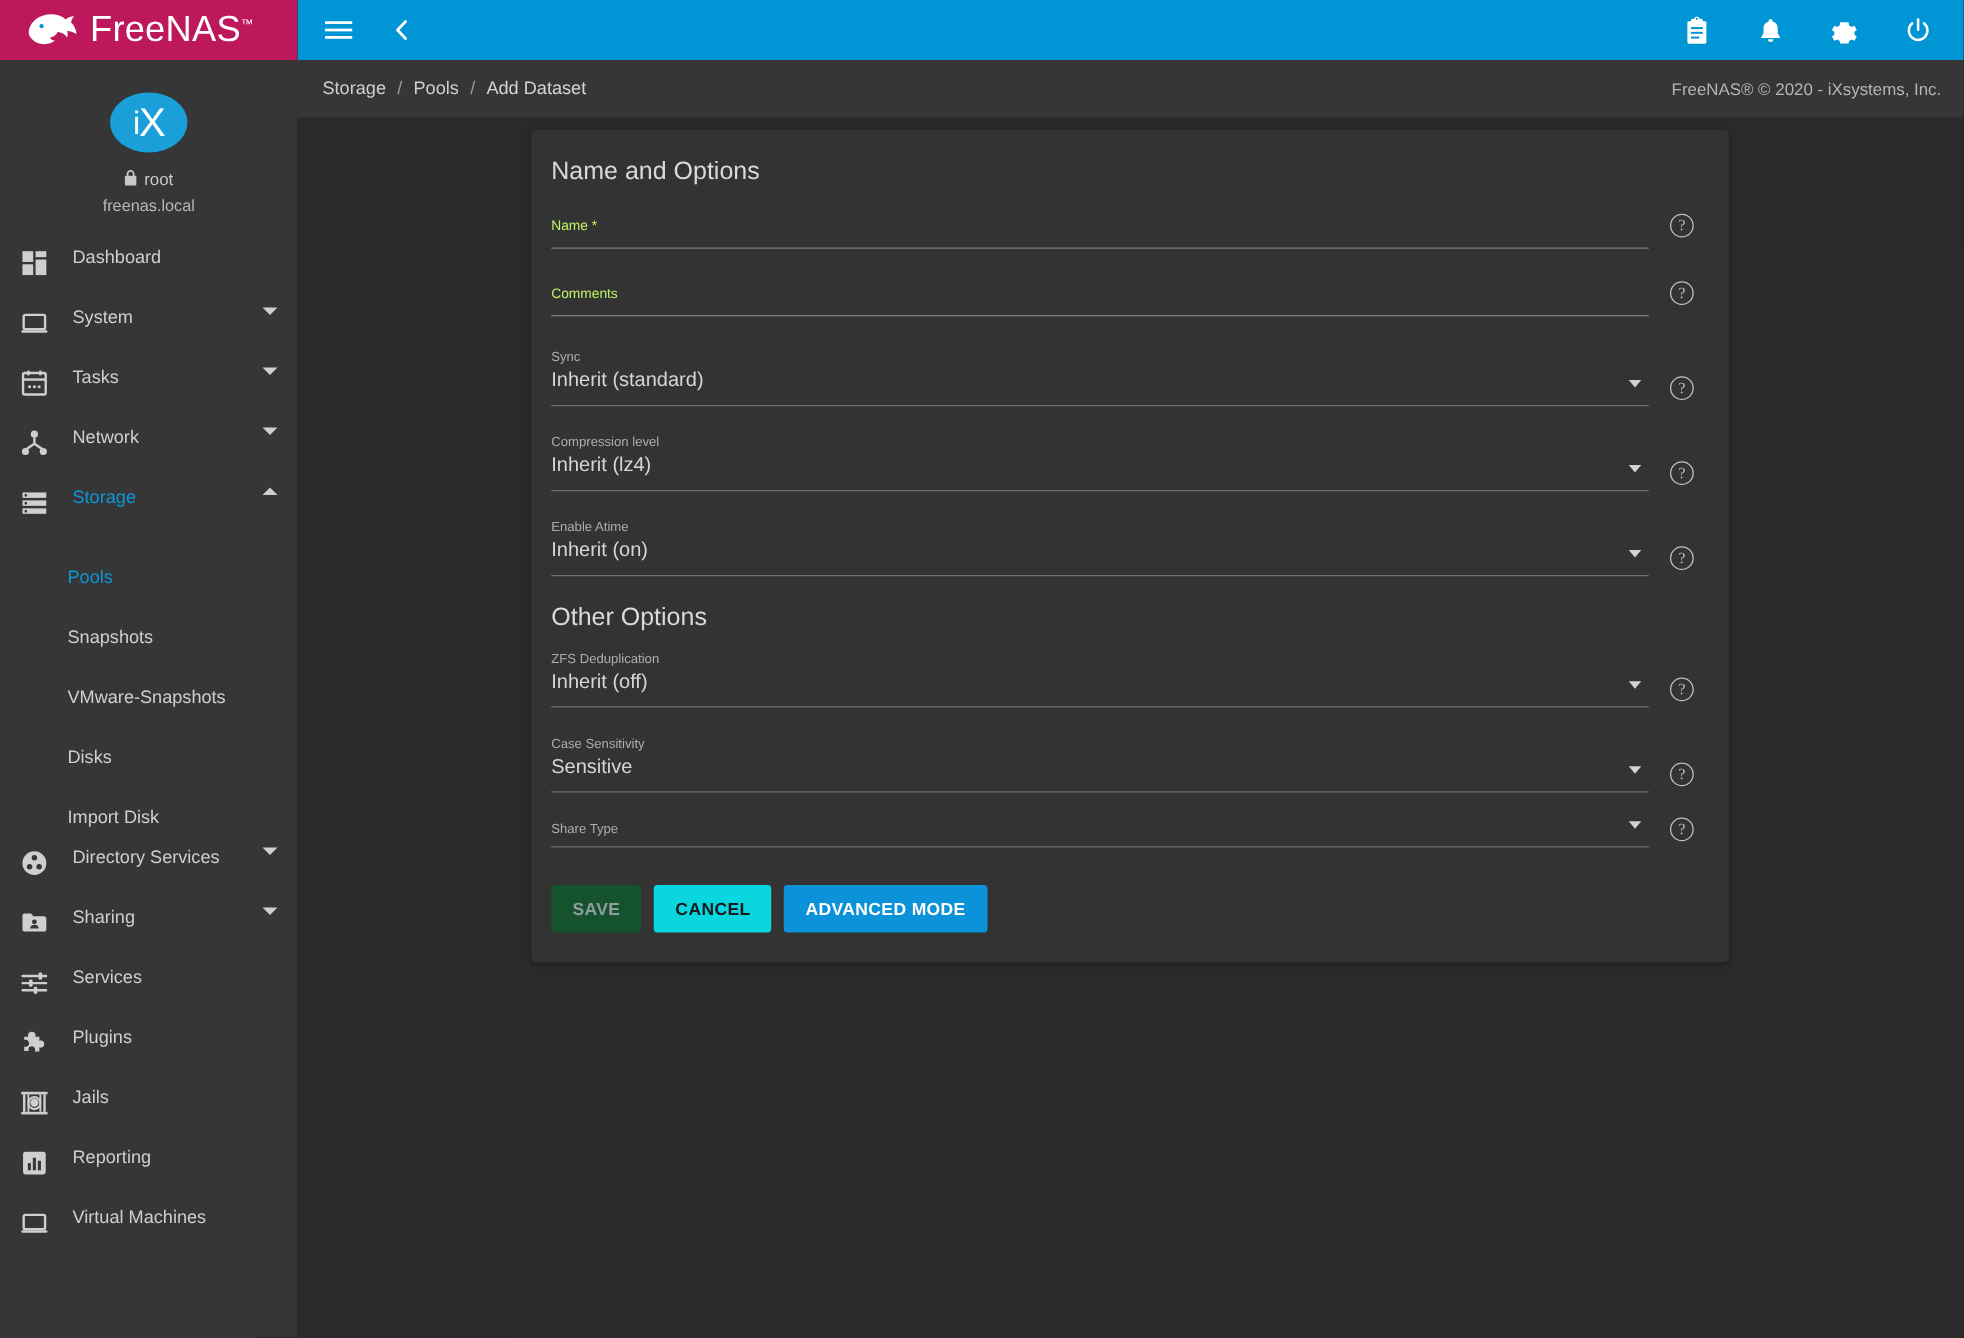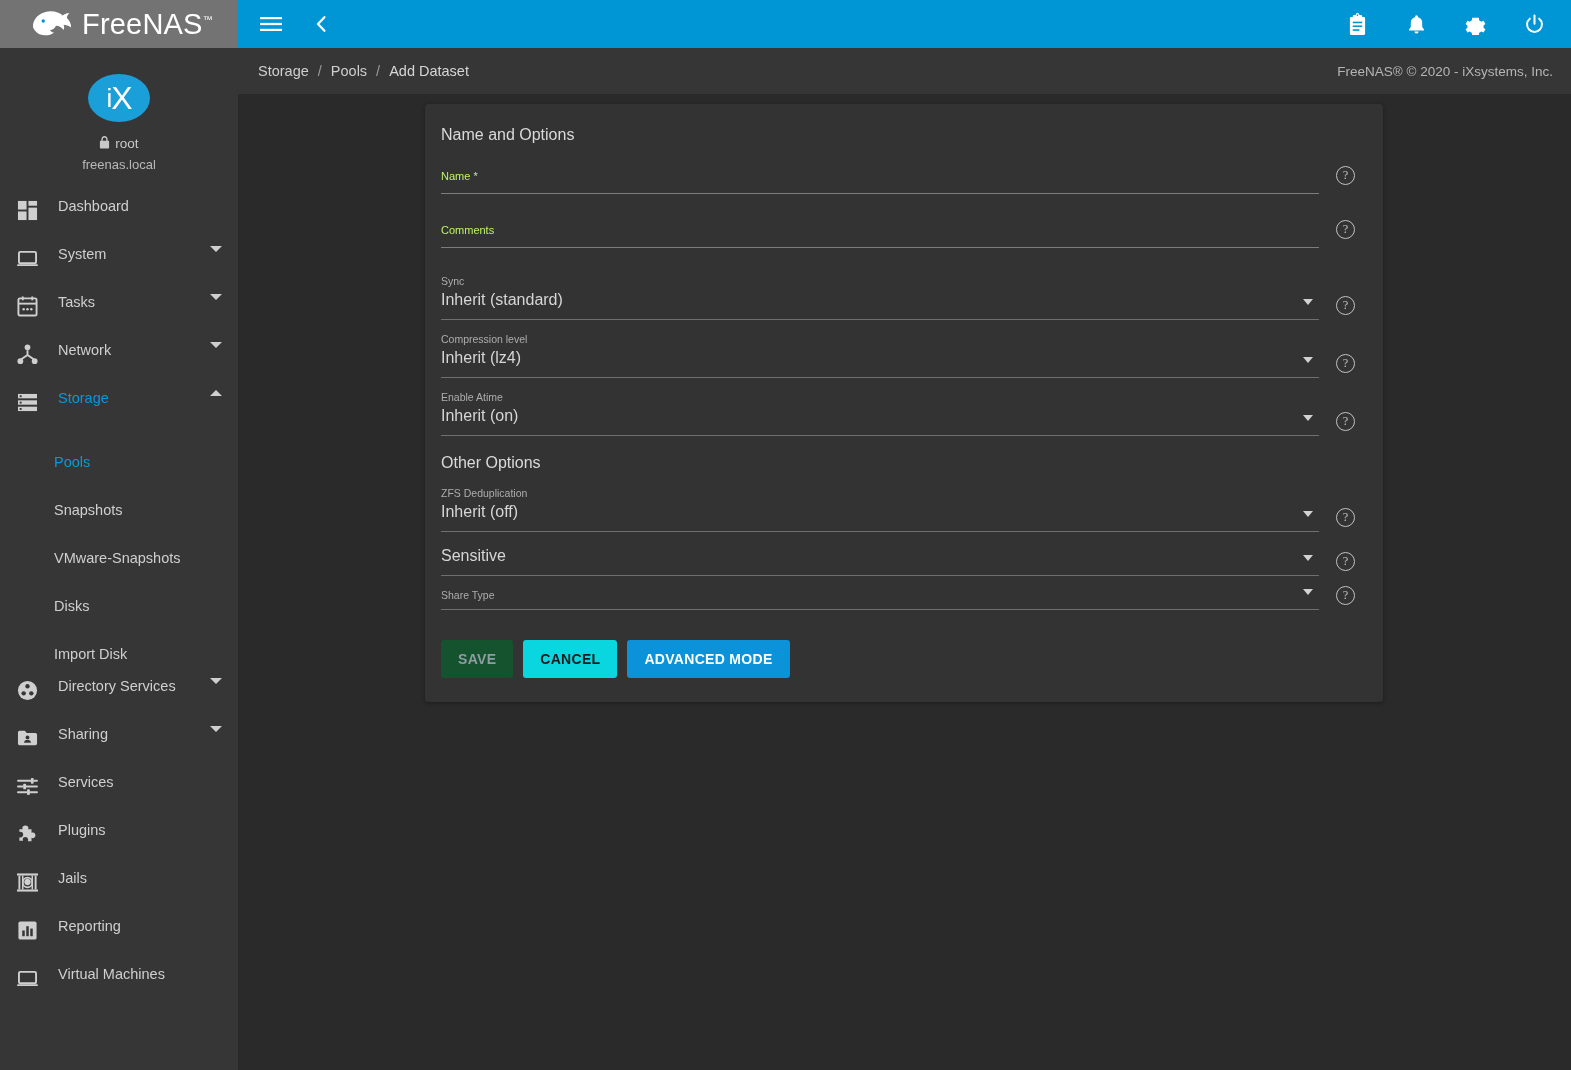--- a/index.html
+++ b/index.html
@@ -13,22 +13,22 @@
 
   
   .sidebar {
     width: 238px; height: 1070px;
     background: #363636;
     flex: 0 0 238px;
     overflow: hidden;
     position: relative;
   }
   .brand {
-    height: 48px; background: #737373;
-    display: flex; align-items: center; padding-left: 28px; gap: 10px;
+    height: 48px; background: #be185d;
+    display: flex; align-items: center; padding-left: 18px; gap: 10px;
   }
   .brand-logo { width: 44px; height: 34px; flex: 0 0 44px; }
   .brand-text { font-size: 29px; color: #fff; letter-spacing: .2px; font-weight: 400; position: relative; }
   .brand-tm { font-size: 10px; vertical-align: super; }
 
   .user-block { padding: 26px 0 14px; text-align: center; }
   .ix-badge {
     width: 62px; height: 48px; margin: 0 auto;
     background: #1a9fd9; border-radius: 50%/50%;
     display: flex; align-items: center; justify-content: center;
@@ -86,26 +86,26 @@
   .content { flex: 1; background: #2a2a2a; position: relative; }
 
   
   .card {
     position: absolute; left: 187px; top: 10px;
     width: 958px; background: #333333;
     border-radius: 4px; padding: 22px 24px 24px 16px;
     box-shadow: 0 1px 4px rgba(0,0,0,.35);
   }
   .section-title {
-    font-size: 16px; color: #dadada; font-weight: 400;
+    font-size: 20px; color: #dadada; font-weight: 400;
     padding-left: 0; margin-bottom: 22px;
   }
   .section-title.second { margin-top: 18px; margin-bottom: 14px; }
 
-  .field { position: relative; margin-bottom: 12px; padding-right: 40px; }
+  .field { position: relative; margin-bottom: 22px; padding-right: 40px; }
   .field.text-field { margin-bottom: 26px; }
   .fld-label-float { font-size: 11px; color: #bef264; line-height: 20px; }
   .fld-label-small { font-size: 10.5px; color: #adadad; line-height: 14px; }
   .fld-value { font-size: 16px; color: #d6d6d6; line-height: 24px; }
   .fld-line { height: 1px; background: #7d7d7d; margin-top: 7px; }
   .fld-line.thin { background: #6f6f6f; }
 
   .select-arrow {
     position: absolute; right: 46px; bottom: 15px;
     width: 0; height: 0;
@@ -451,20 +451,21 @@
 
         <div class="field">
           <div class="fld-label-small">ZFS Deduplication</div>
           <div class="fld-value">Inherit (off)</div>
           <div class="fld-line thin"></div>
           <span class="select-arrow"></span>
           <span class="help">?</span>
         </div>
 
         <div class="field">
+          <div class="fld-label-small">Case Sensitivity</div>
           <div class="fld-value">Sensitive</div>
           <div class="fld-line thin"></div>
           <span class="select-arrow"></span>
           <span class="help">?</span>
         </div>
 
         <div class="field">
           <div class="fld-label-small">Share Type</div>
           <div class="fld-line thin"></div>
           <span class="select-arrow"></span>

